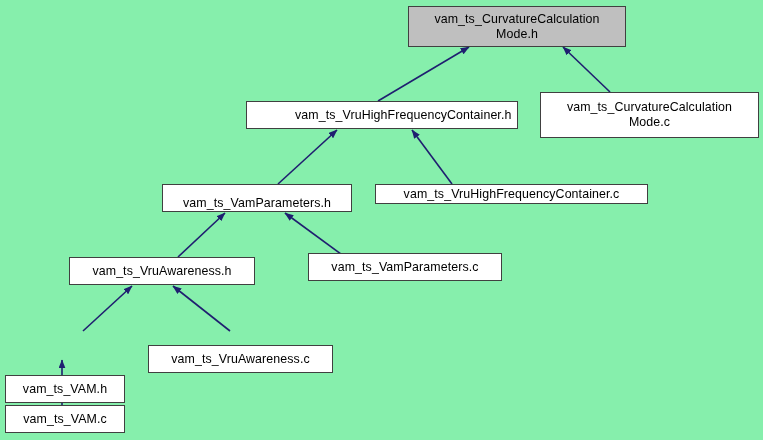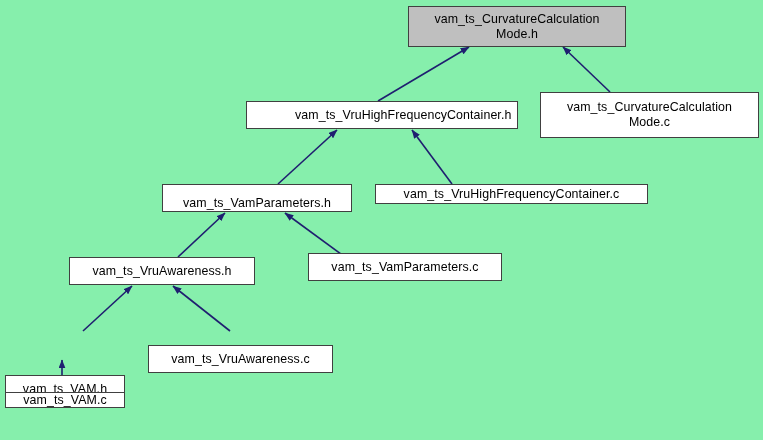--- a/index.html
+++ b/index.html
@@ -77,15 +77,15 @@
 Mode.h</span></div>
       <div class="gnode" style="left: 246px; top: 101px; width: 272px; height: 28px; padding-left: 48px;"><span class="nlabel">vam_ts_VruHighFrequencyContainer.h</span></div>
       <div class="gnode" style="left: 540px; top: 92px; width: 219px; height: 46px;"><span class="nlabel">vam_ts_CurvatureCalculation
 Mode.c</span></div>
       <div class="gnode" style="left: 162px; top: 184px; width: 190px; height: 28px; align-items: flex-end;"><span class="nlabel">vam_ts_VamParameters.h</span></div>
       <div class="gnode" style="left: 375px; top: 184px; width: 273px; height: 20px;"><span class="nlabel">vam_ts_VruHighFrequencyContainer.c</span></div>
       <div class="gnode" style="left: 69px; top: 257px; width: 186px; height: 28px;"><span class="nlabel">vam_ts_VruAwareness.h</span></div>
       <div class="gnode" style="left: 265px; top: 253px; width: 194px; height: 28px; margin-left: 43px;"><span class="nlabel">vam_ts_VamParameters.c</span></div>
       <div class="gnode" style="left: 5px; top: 331px; width: 120px; height: 28px; margin-top: 44px;"><span class="nlabel">vam_ts_VAM.h</span></div>
       <div class="gnode" style="left: 148px; top: 345px; width: 185px; height: 28px;"><span class="nlabel">vam_ts_VruAwareness.c</span></div>
-      <div class="gnode" style="left: 5px; top: 392px; width: 120px; height: 16px;"><span class="nlabel">vam_ts_VAM.c</span></div>
+      <div class="gnode" style="left: 5px; top: 405px; width: 120px; height: 28px;"><span class="nlabel">vam_ts_VAM.c</span></div>
     </div>
 </div>
 
 </body></html>

